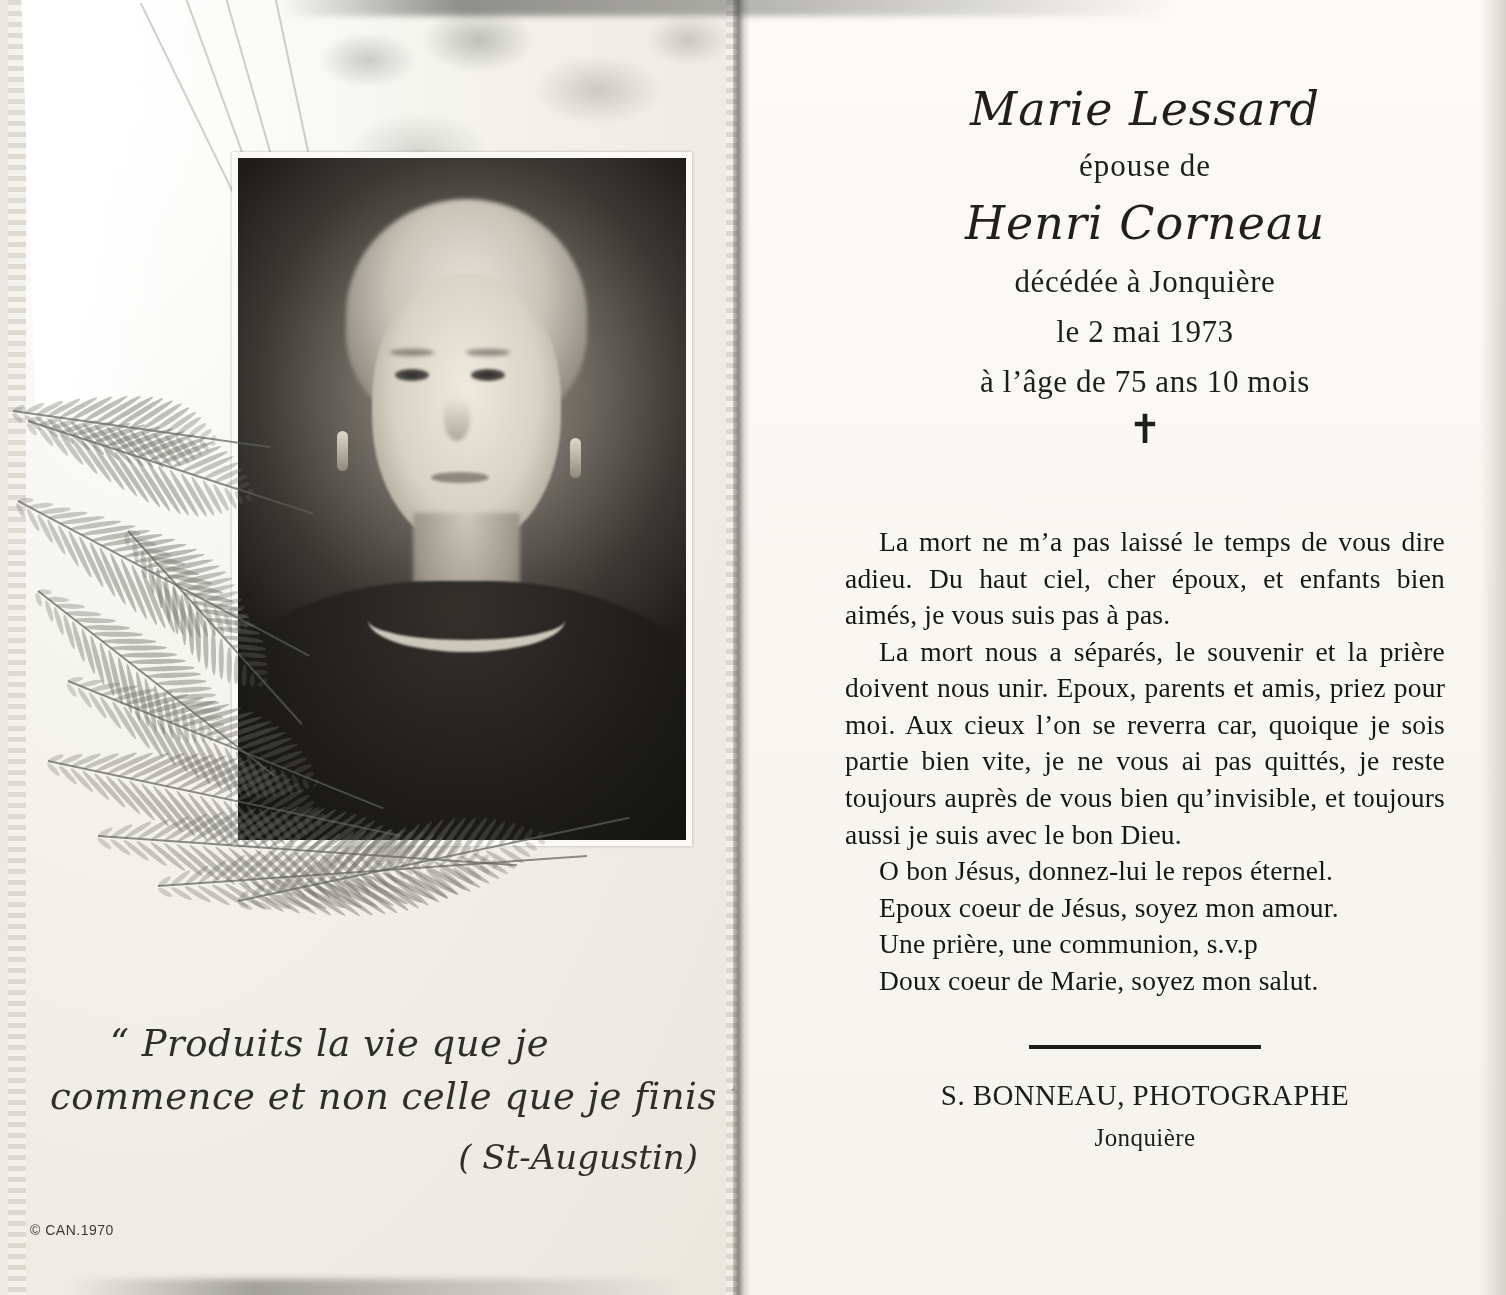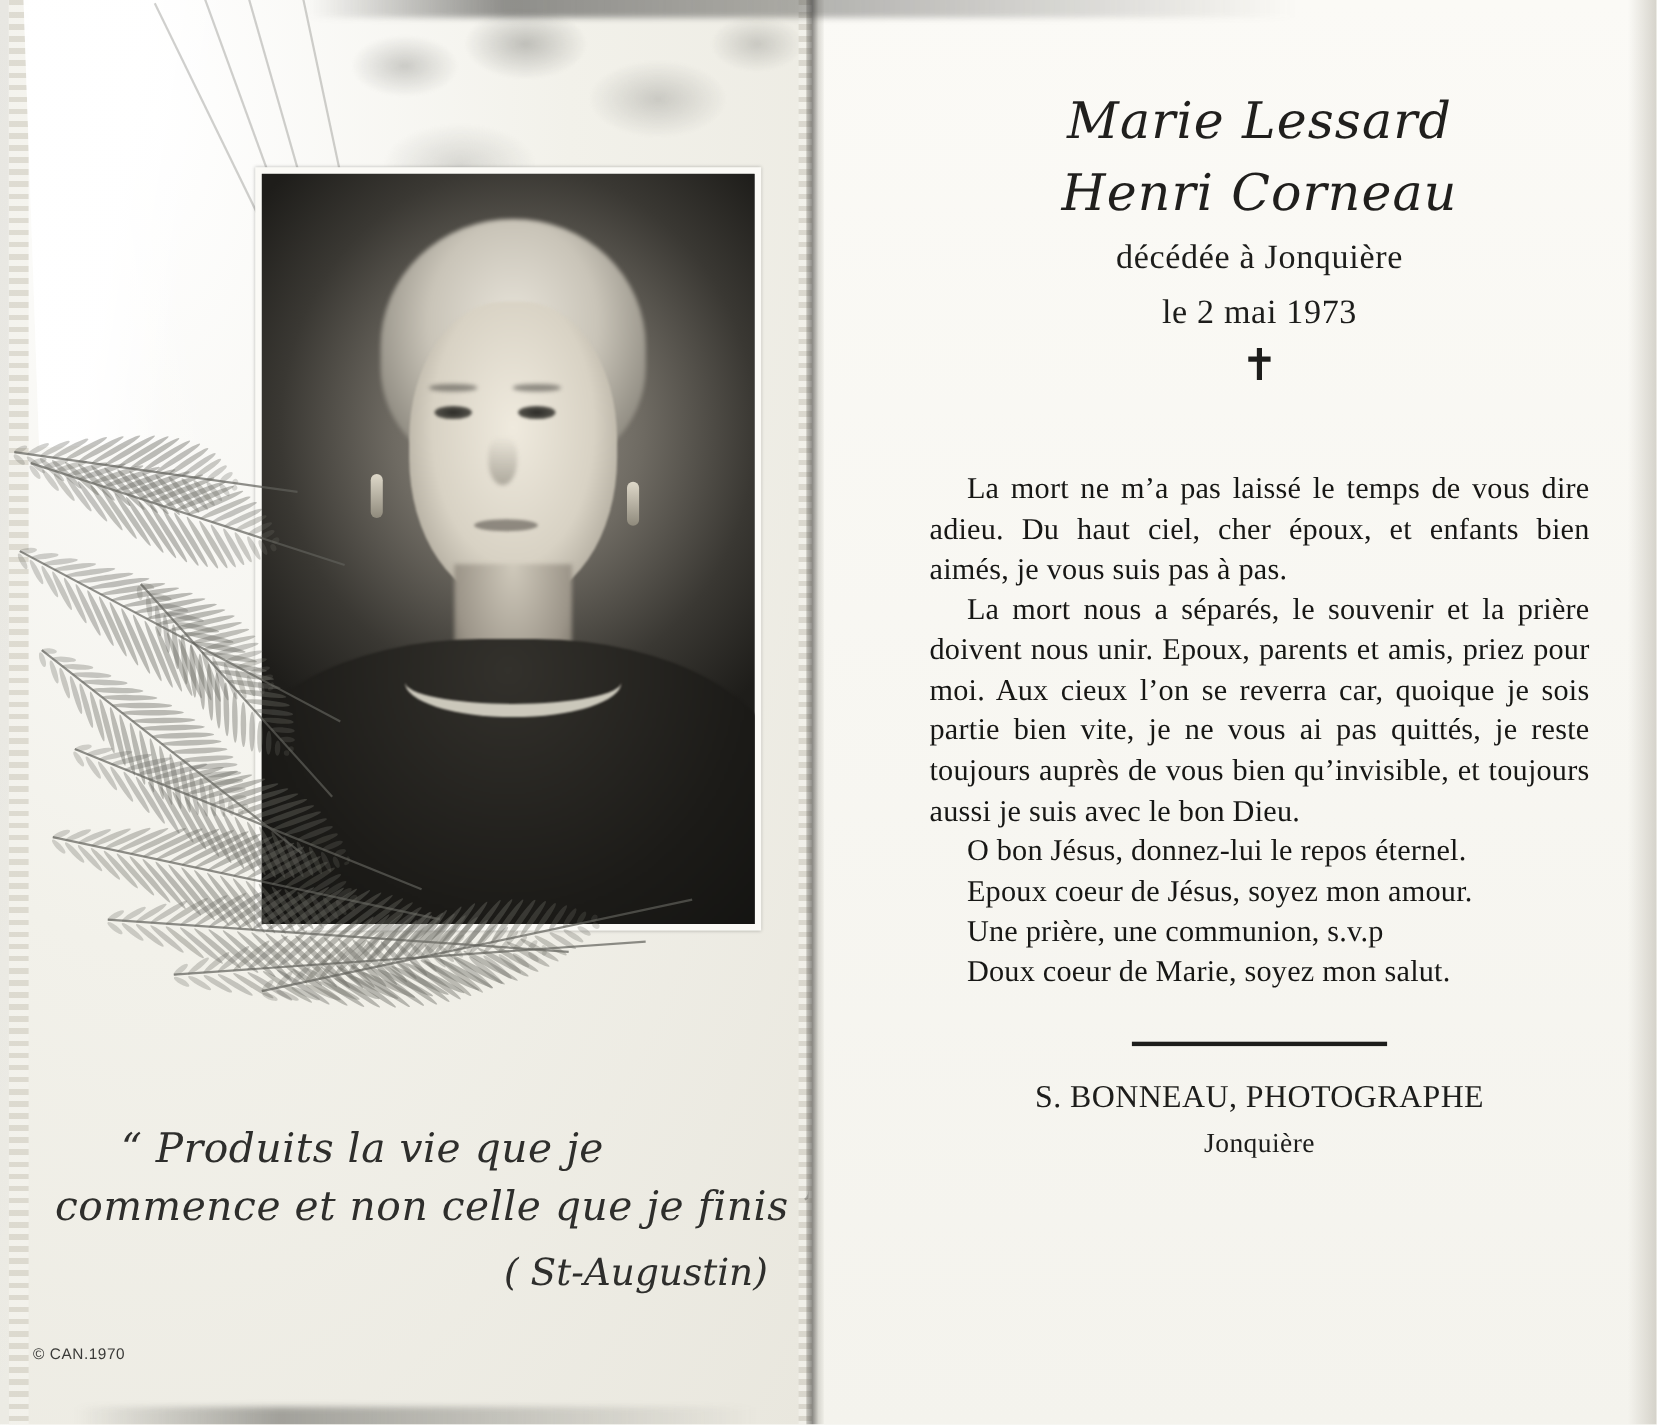--- a/index.html
+++ b/index.html
@@ -988,23 +988,25 @@
     <div class="copyright">© CAN.1970</div>
     <div class="bottom-smudge"></div>
   </div>
 
   <div class="gutter-scallop"></div>
   <div class="gutter"></div>
 
   <div class="right-panel">
     <div class="right-inner">
       <div class="name-script">Marie Lessard</div>
+      <div class="epouse">épouse de</div>
       <div class="name-script second">Henri Corneau</div>
       <div class="died-line">décédée à Jonquière</div>
       <div class="died-line">le 2 mai 1973</div>
+      <div class="died-line">à l’âge de 75 ans 10 mois</div>
       <div class="cross">✝</div>
 
       <div class="prayer">
         <p>La mort ne m’a pas laissé le temps de vous dire adieu. Du haut ciel, cher époux, et enfants bien aimés, je vous suis pas à pas.</p>
         <p>La mort nous a séparés, le souvenir et la prière doivent nous unir. Epoux, parents et amis, priez pour moi. Aux cieux l’on se reverra car, quoique je sois partie bien vite, je ne vous ai pas quittés, je reste toujours auprès de vous bien qu’invisible, et toujours aussi je suis avec le bon Dieu.</p>
         <p>O bon Jésus, donnez-lui le repos éternel.</p>
         <p>Epoux coeur de Jésus, soyez mon amour.</p>
         <p>Une prière, une communion, s.v.p</p>
         <p>Doux coeur de Marie, soyez mon salut.</p>
       </div>

